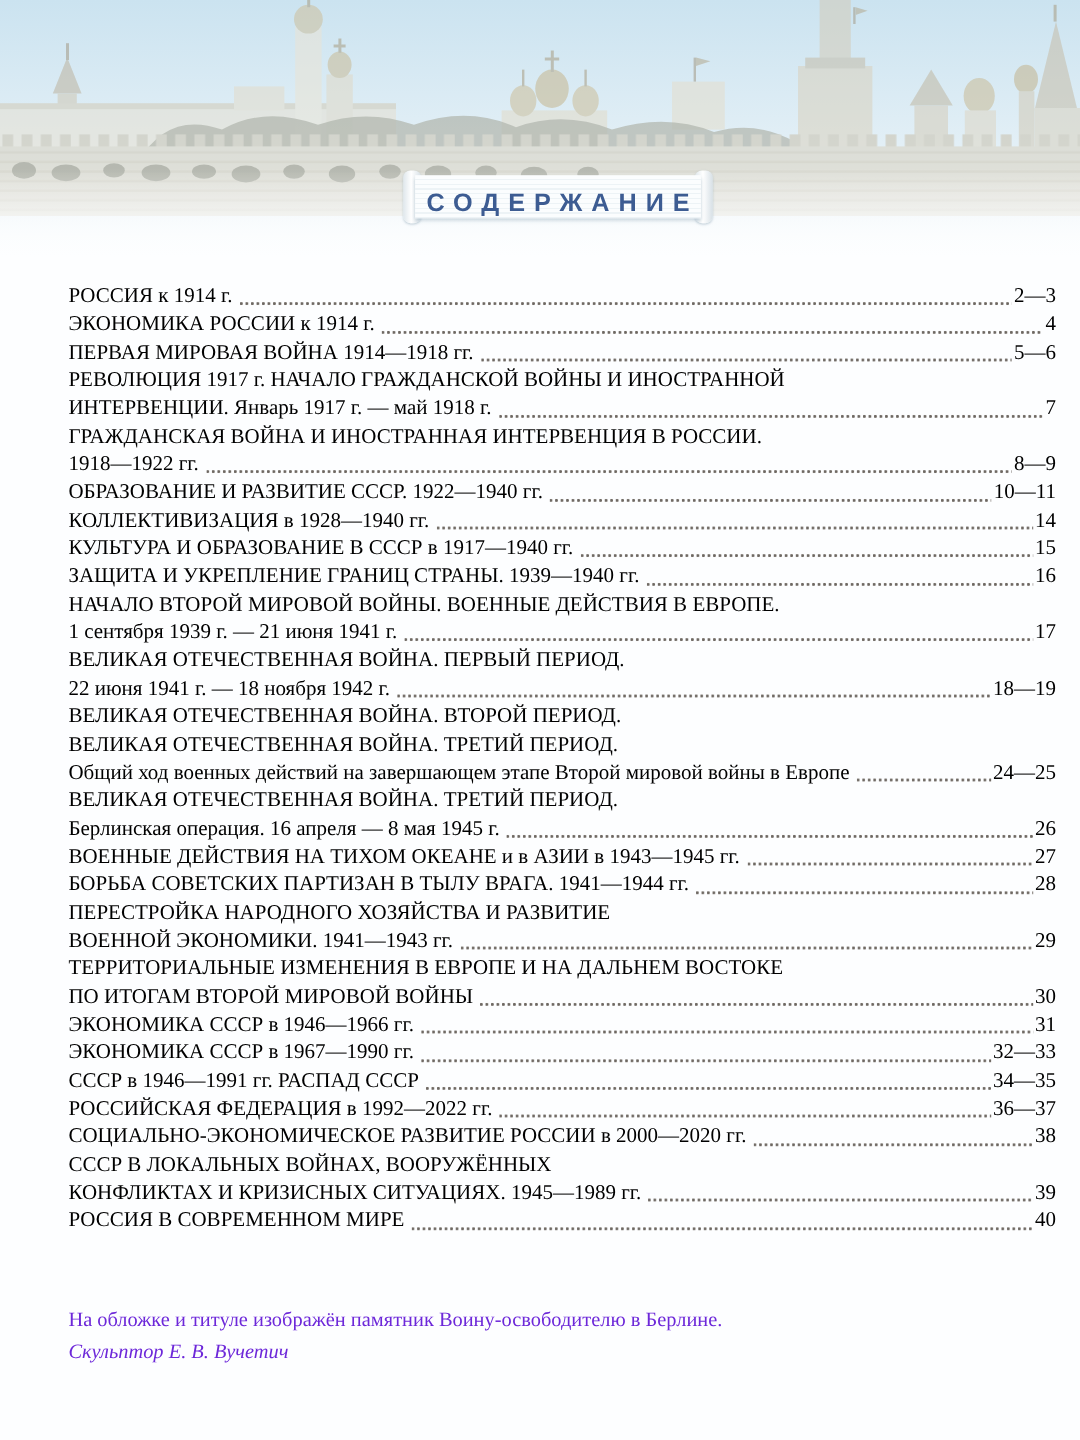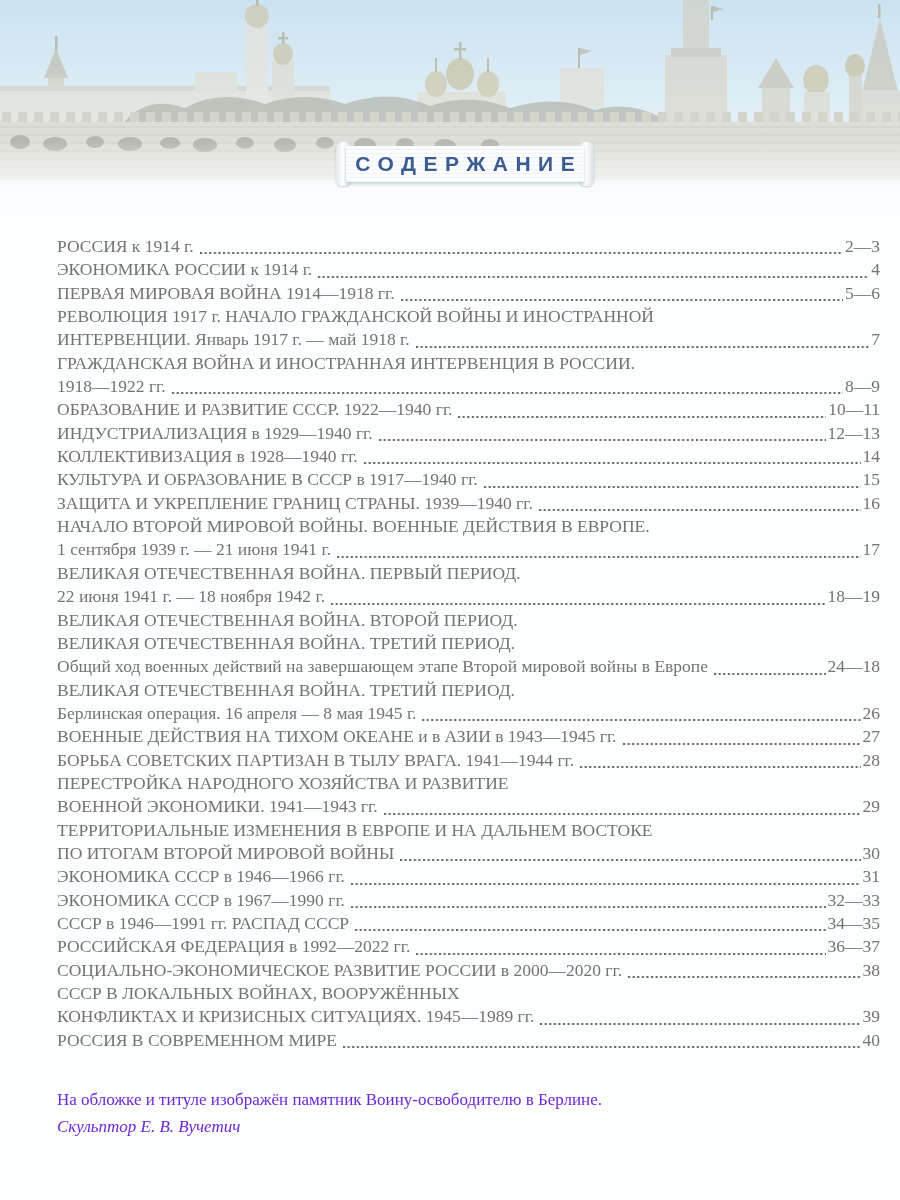--- a/index.html
+++ b/index.html
@@ -14,38 +14,38 @@
   }
   .header-art svg{display:block;width:100%;height:100%;}
   
   .banner{
     position:absolute;left:336px;top:144px;width:258px;height:40px;
   }
   .banner .band{
     position:absolute;left:10px;right:10px;top:2px;bottom:2px;
     background:repeating-linear-gradient(180deg,#fbfdfe 0 3px,#edf3f6 3px 4px);
     box-shadow:0 2px 3px rgba(110,140,160,.35);
-    display:flex;align-items:center;justify-content:center;
+    display:flex;align-items:flex-end;justify-content:center;
   }
   .banner .cap{
     position:absolute;top:-2px;width:15px;height:44px;border-radius:6px;
     background:linear-gradient(90deg,#dfe7ec,#ffffff 45%,#d7e0e6);
     box-shadow:0 1px 2px rgba(110,140,160,.4);
   }
   .banner .cap.left{left:0;}
   .banner .cap.right{right:0;}
   .banner .title{
     font-family:"Liberation Sans","DejaVu Sans",sans-serif;
     font-weight:bold;font-size:21px;letter-spacing:7.5px;text-indent:7.5px;
     color:#3d5c92;white-space:nowrap;
   }
   
   .toc{
     position:absolute;left:57px;top:236px;width:823px;
-    font-size:17.5px;color:#737373;
+    font-size:17.5px;color:#000000;
   }
   .toc-line{
     display:flex;align-items:baseline;height:23.35px;white-space:nowrap;
   }
   .toc-text{flex:0 0 auto;}
   .dots{
     flex:1 1 auto;min-width:10px;align-self:flex-end;height:4px;
     margin:0 2px 4px 6px;
     background-image:radial-gradient(circle at 1.1px 2px,#6e6862 1px,rgba(0,0,0,0) 1.45px);
     background-size:4.6px 4px;background-repeat:repeat-x;background-position:left bottom;
@@ -194,25 +194,20 @@
       <span class="toc-text">1918—1922 гг.</span>
       <span class="dots"></span>
       <span class="pg">8—9</span>
     </div>
     <div class="toc-line">
       <span class="toc-text">ОБРАЗОВАНИЕ И РАЗВИТИЕ СССР. 1922—1940 гг.</span>
       <span class="dots"></span>
       <span class="pg">10—11</span>
     </div>
     <div class="toc-line">
-      <span class="toc-text">ИНДУСТРИАЛИЗАЦИЯ в 1929—1940 гг.</span>
-      <span class="dots"></span>
-      <span class="pg">12—13</span>
-    </div>
-    <div class="toc-line">
       <span class="toc-text">КОЛЛЕКТИВИЗАЦИЯ в 1928—1940 гг.</span>
       <span class="dots"></span>
       <span class="pg">14</span>
     </div>
     <div class="toc-line">
       <span class="toc-text">КУЛЬТУРА И ОБРАЗОВАНИЕ В СССР в 1917—1940 гг.</span>
       <span class="dots"></span>
       <span class="pg">15</span>
     </div>
     <div class="toc-line">
@@ -238,21 +233,21 @@
     </div>
     <div class="toc-line">
       <span class="toc-text">ВЕЛИКАЯ ОТЕЧЕСТВЕННАЯ ВОЙНА. ВТОРОЙ ПЕРИОД.</span>
     </div>
     <div class="toc-line">
       <span class="toc-text">ВЕЛИКАЯ ОТЕЧЕСТВЕННАЯ ВОЙНА. ТРЕТИЙ ПЕРИОД.</span>
     </div>
     <div class="toc-line">
       <span class="toc-text">Общий ход военных действий на завершающем этапе Второй мировой войны в Европе</span>
       <span class="dots"></span>
-      <span class="pg">24—18</span>
+      <span class="pg">24—25</span>
     </div>
     <div class="toc-line">
       <span class="toc-text">ВЕЛИКАЯ ОТЕЧЕСТВЕННАЯ ВОЙНА. ТРЕТИЙ ПЕРИОД.</span>
     </div>
     <div class="toc-line">
       <span class="toc-text">Берлинская операция. 16 апреля — 8 мая 1945 г.</span>
       <span class="dots"></span>
       <span class="pg">26</span>
     </div>
     <div class="toc-line">

